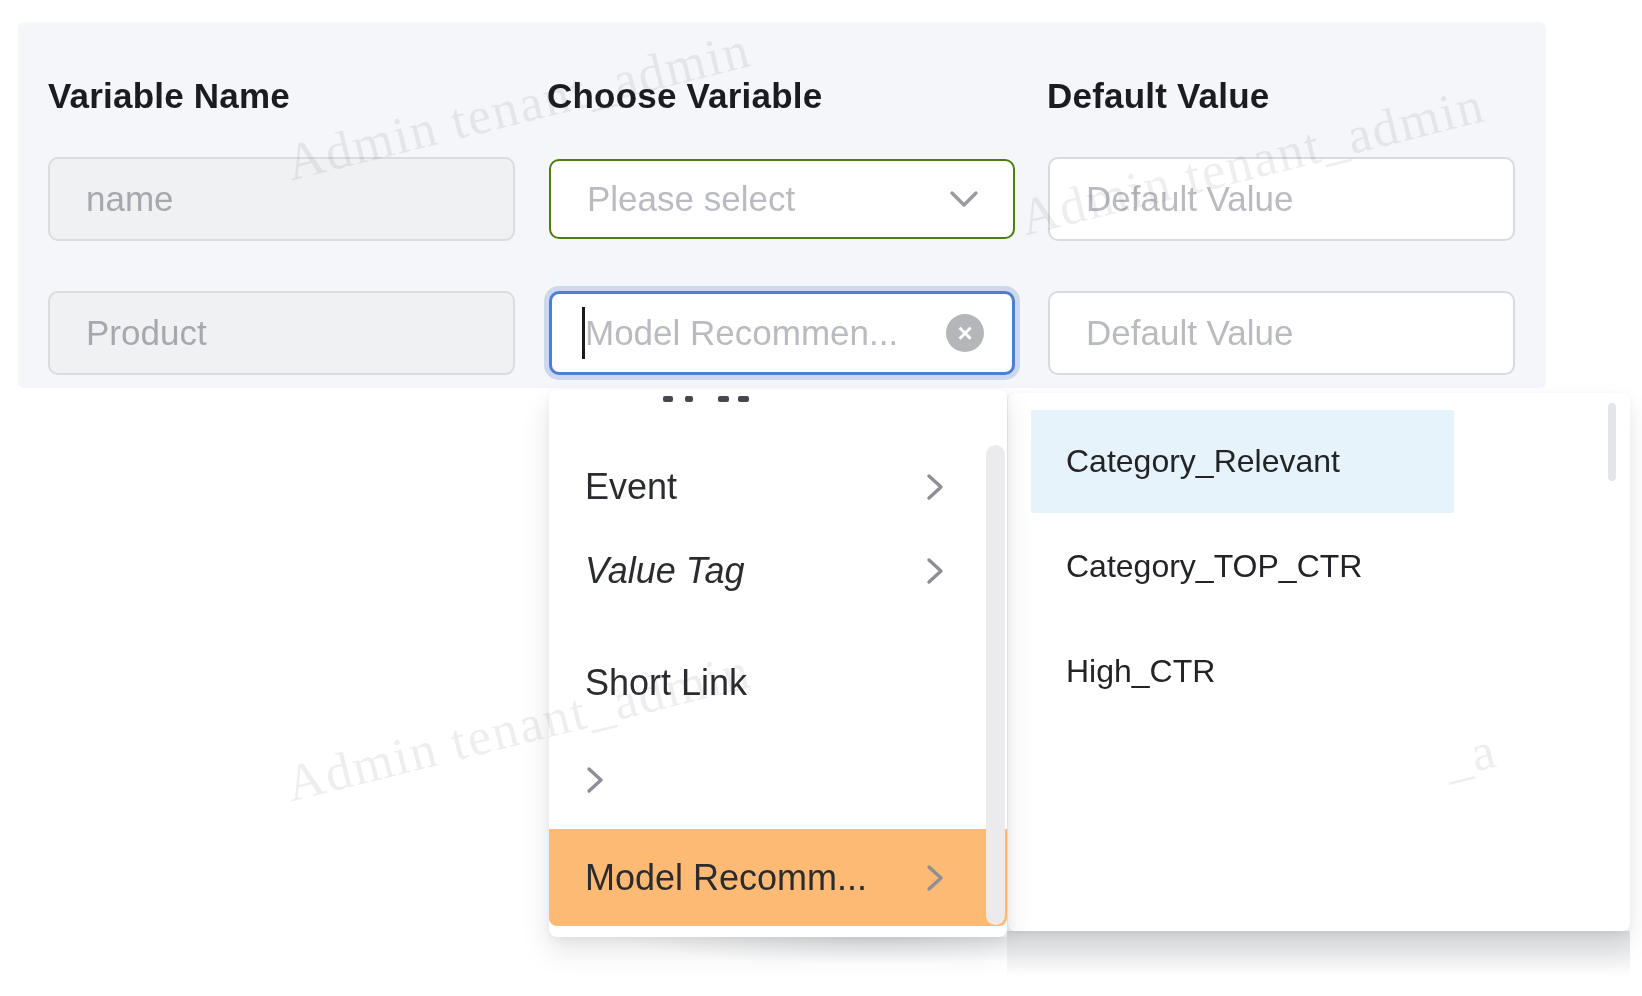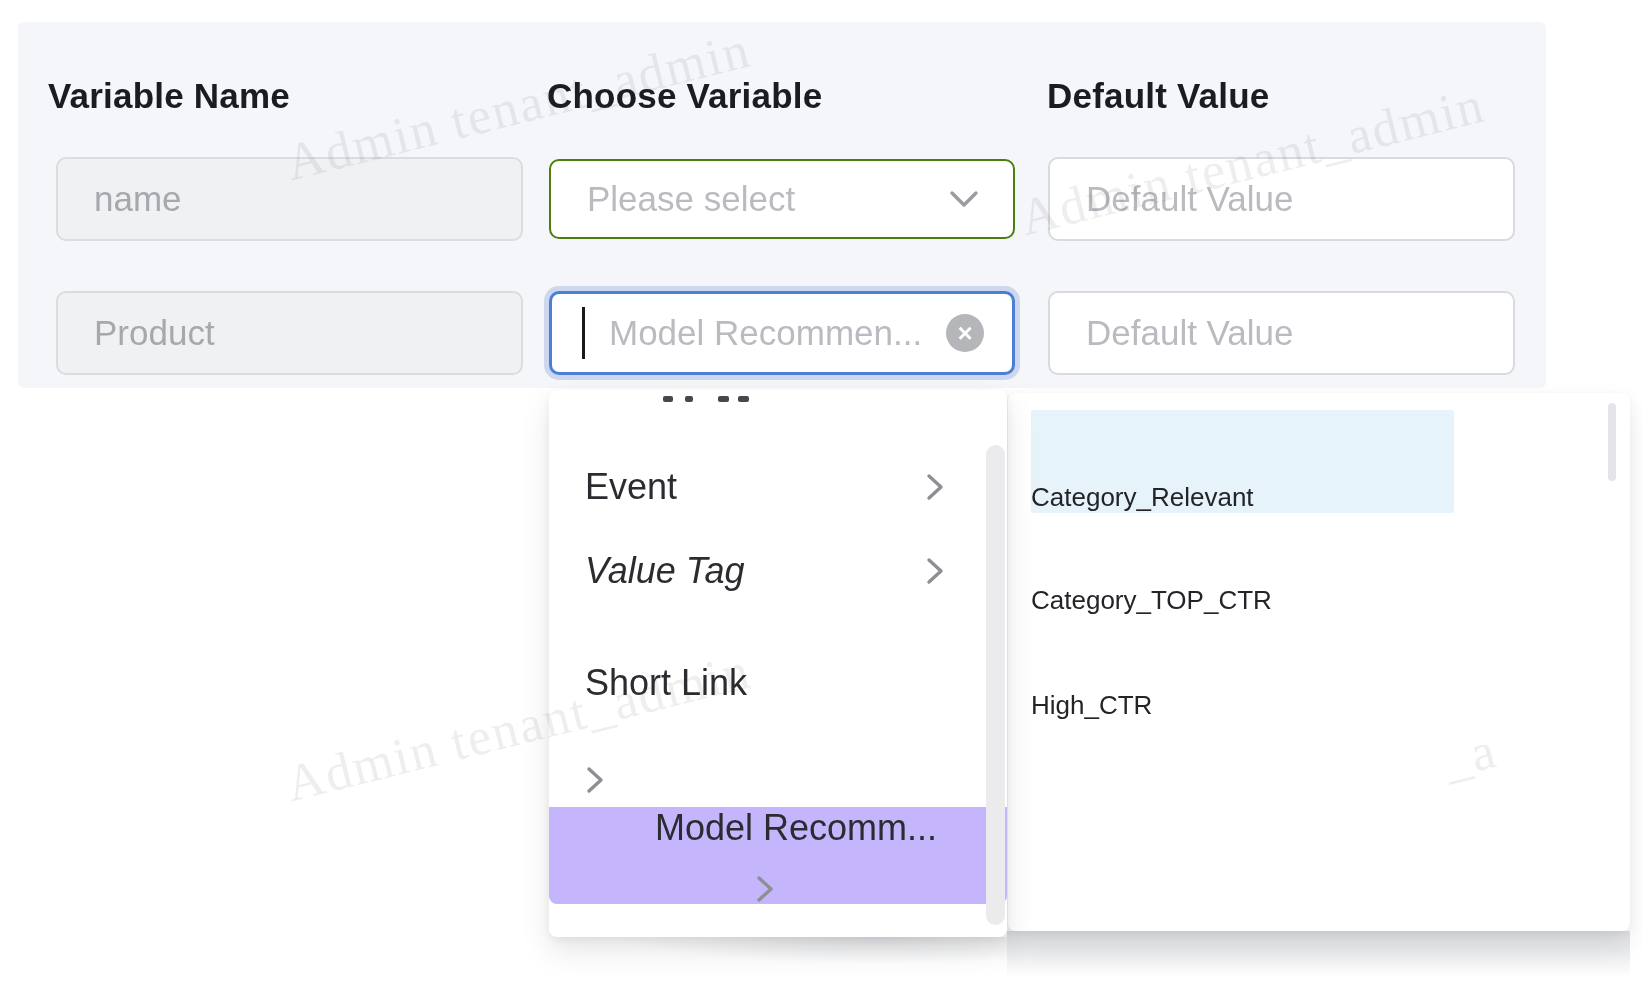--- a/index.html
+++ b/index.html
@@ -12,63 +12,63 @@
   .col-label{position:absolute;top:54px;font-size:35px;font-weight:600;color:#1b1c20;letter-spacing:.2px;}
   .lab-1{left:30px;} .lab-2{left:529px;} .lab-3{left:1029px;}
 
   .field{position:absolute;border-radius:10px;box-sizing:border-box;font-size:35px;outline:none;}
   input.field{padding:0 0 0 36px;}
   .disabled-input{background:#f0f1f3;border:2px solid #dbdcde;color:#a7a8ad;}
   .white-input{background:#ffffff;border:2px solid #d9dade;color:#55565a;}
   .white-input::placeholder,.disabled-input::placeholder{color:#b9bbc0;opacity:1;}
 
   .row1{top:135px;height:84px;} 
-  .in-col1{left:38px;width:467px;}
+  .in-col1{left:30px;width:467px;}
   .in-col3{left:1030px;width:467px;}
 
   
   .select-box{position:absolute;left:531px;width:466px;background:#fff;border:2px solid #4d7c0f;
               border-radius:10px;box-sizing:border-box;display:flex;align-items:center;cursor:pointer;}
   .select-box .ph{color:#b9bbc0;font-size:35px;padding-left:36px;flex:1;
                   white-space:nowrap;overflow:hidden;}
   .sel-1{top:137px;height:80px;}
   .sel-2{top:269px;height:84px;border:3px solid #4c7fd4;border-radius:10px;
          box-shadow:0 0 0 5px rgba(86,129,212,.25);}
-  .sel-2 .ph{padding-left:24px;}
+  .sel-2 .ph{padding-left:0;}
   .chevron-down{margin-right:34px;flex:0 0 auto;display:flex;align-items:center;}
   .text-cursor{width:3px;height:52px;background:#1a1a1a;margin-left:30px;flex:0 0 auto;
                animation:blink 1.1s steps(1) infinite;}
   @keyframes blink{50%{opacity:0;}}
   .clear-btn{width:38px;height:38px;border-radius:50%;background:#b5b6ba;color:#ffffff;
              font-size:26px;line-height:38px;text-align:center;font-weight:700;
              margin-right:28px;flex:0 0 auto;cursor:pointer;user-select:none;}
 
   
   .menu-panel{position:absolute;left:549px;top:390px;width:458px;height:547px;background:#fff;
               border-radius:8px;z-index:10;
               box-shadow:0 14px 30px rgba(0,0,0,.10),0 3px 10px rgba(0,0,0,.06);}
   .menu-item{position:absolute;left:0;width:458px;height:97px;display:flex;align-items:center;
              font-size:36px;color:#2b2c30;cursor:pointer;box-sizing:border-box;padding-left:36px;}
   .menu-item .mi-label{flex:1;white-space:nowrap;overflow:hidden;}
   .menu-item .chevron-right{flex:0 0 auto;margin-right:62px;display:flex;align-items:center;}
   .mi-0{top:48px;} .mi-1{top:132px;font-style:italic;} .mi-2{top:244px;} .mi-3{top:341px;}
-  .mi-4{top:417px;background:#c4b5fd;border-radius:0 0 8px 8px;flex-direction:column;}
+  .mi-4{top:439px;background:#fdba74;border-radius:0 0 8px 8px;}
   .clipped-item{position:absolute;left:0;top:0;width:458px;height:16px;overflow:hidden;}
   .frag{position:absolute;top:6px;height:6px;background:#47484c;border-radius:2px;}
   .frag-a{left:114px;width:10px;} .frag-b{left:136px;width:8px;}
   .frag-c{left:169px;width:11px;} .frag-d{left:189px;width:11px;}
   .menu-scrollbar{position:absolute;left:437px;top:55px;width:19px;height:480px;
                   background:#ebebed;border-radius:10px;cursor:pointer;}
 
   
   .submenu-panel{position:absolute;left:1007px;top:393px;width:623px;height:538px;background:#fff;
                  border-radius:8px;z-index:9;border-left:1px solid #f0f0f2;box-sizing:border-box;
                  box-shadow:0 14px 30px rgba(0,0,0,.08),0 3px 10px rgba(0,0,0,.05);}
-  .sub-item{position:absolute;left:23px;width:423px;height:100px;display:flex;align-items:flex-end;
-            font-size:26px;color:#232428;box-sizing:border-box;cursor:pointer;
+  .sub-item{position:absolute;left:23px;width:423px;height:100px;display:flex;align-items:center;
+            font-size:32px;color:#232428;padding-left:35px;box-sizing:border-box;cursor:pointer;
             white-space:nowrap;}
   .si-0{top:17px;height:103px;background:#e6f3fb;border-radius:2px;}
   .si-1{top:123px;} .si-2{top:228px;}
   .sub-scrollbar{position:absolute;left:600px;top:10px;width:8px;height:78px;
                  background:#e4e5e8;border-radius:4px;cursor:pointer;}
 
   
   .band-a{position:absolute;left:1007px;top:931px;width:623px;height:46px;z-index:3;
           background:linear-gradient(180deg,#dfe1e4 0%,#eaebed 45%,rgba(250,250,251,0) 100%);}
   .band-b{position:absolute;left:545px;top:937px;width:462px;height:36px;z-index:3;

